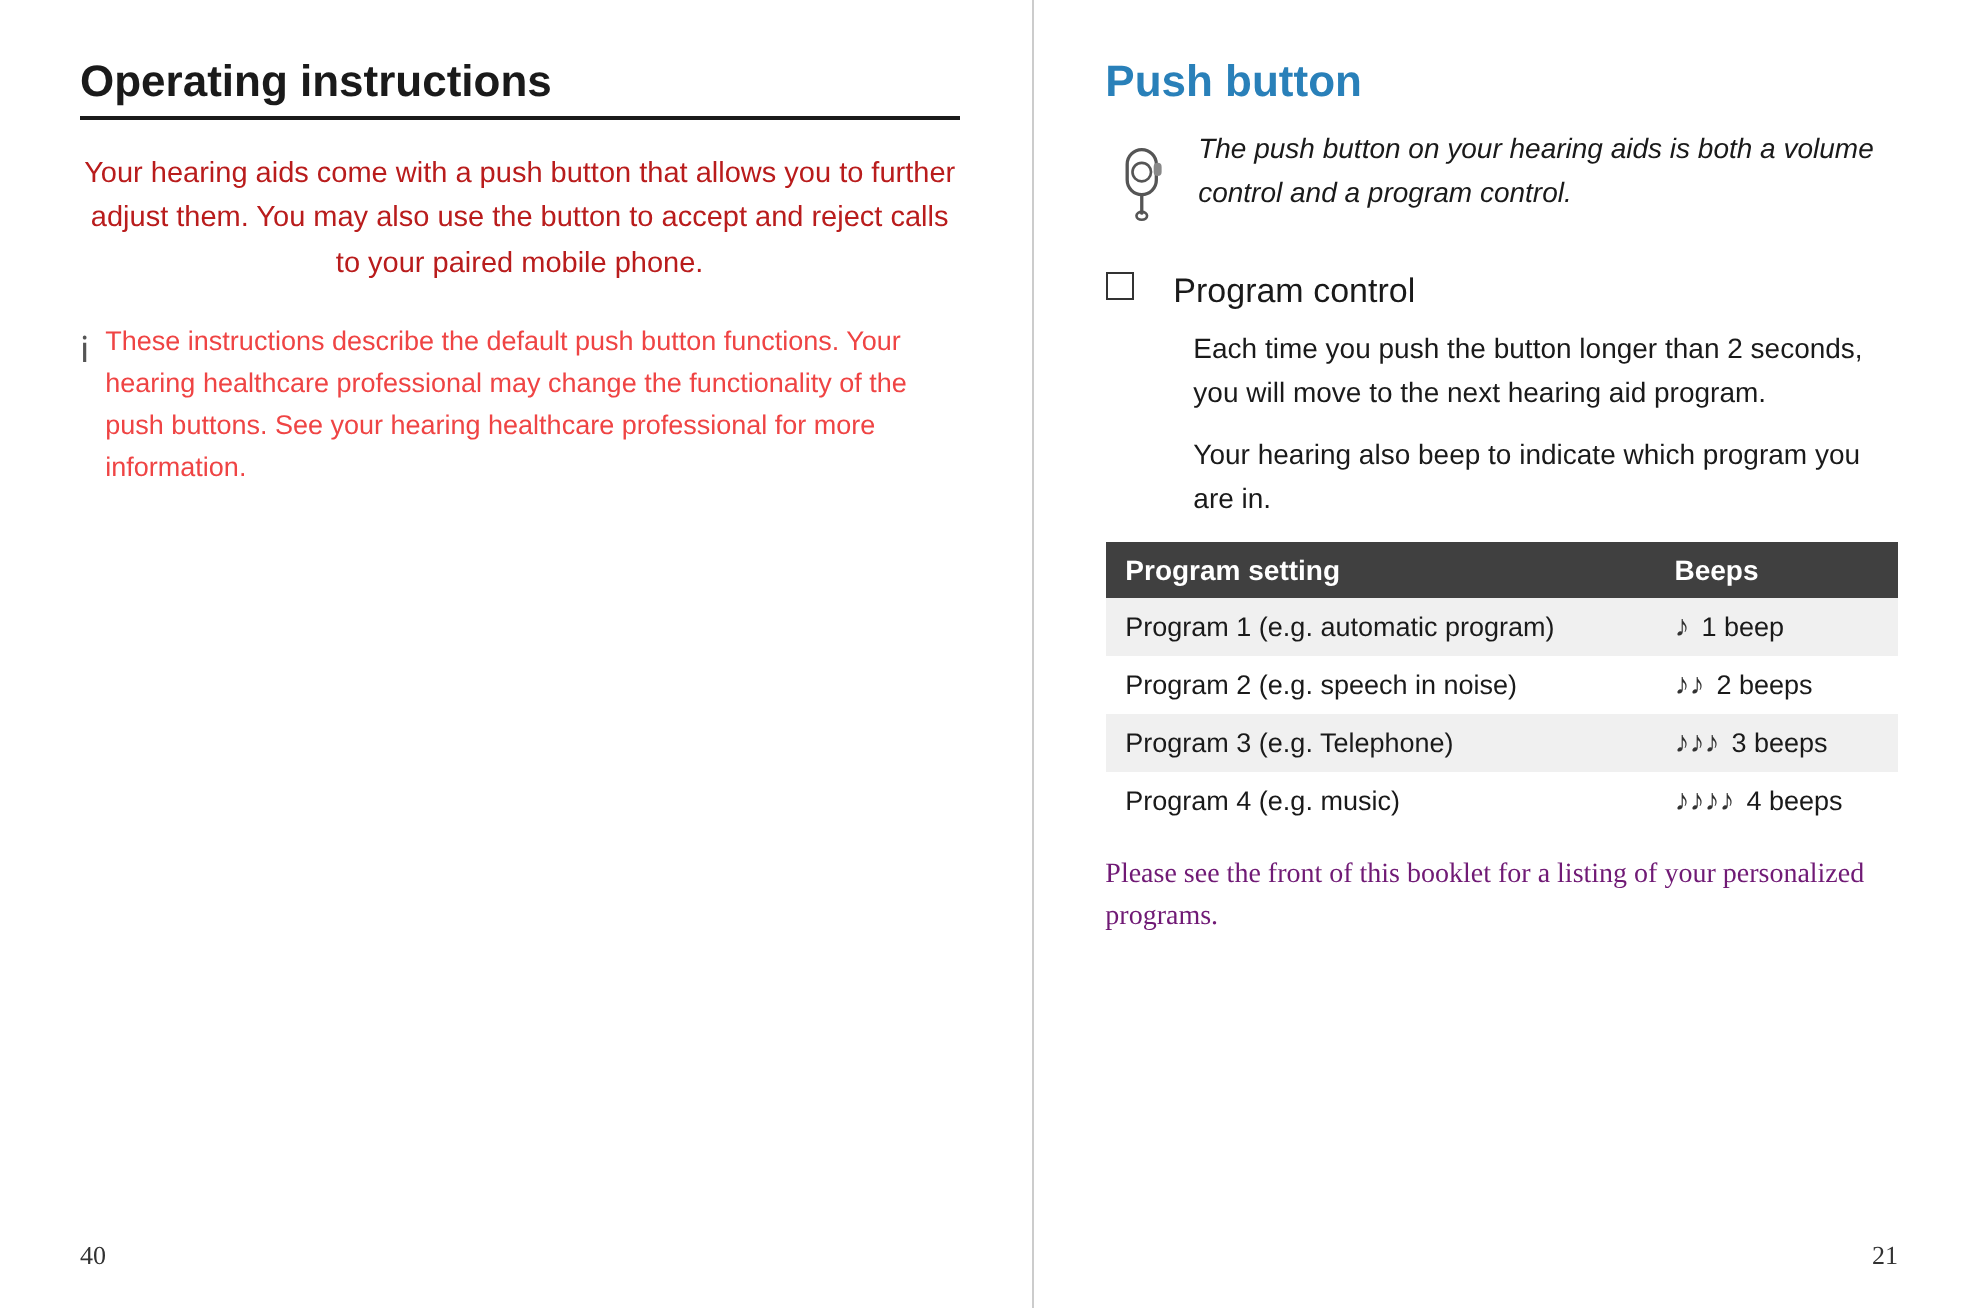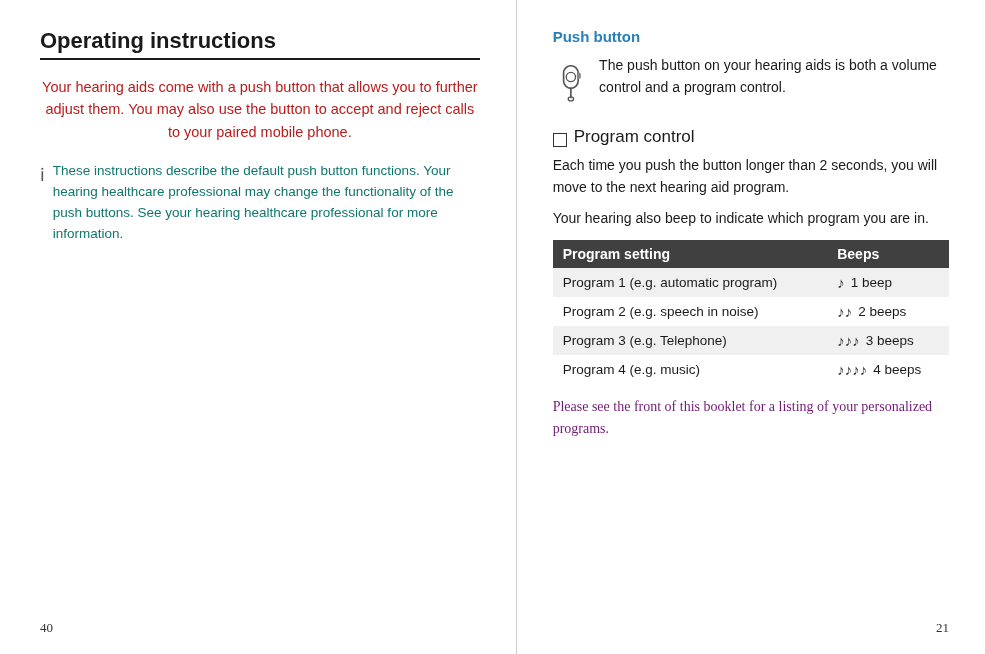--- a/index.html
+++ b/index.html
@@ -76,53 +76,54 @@
     .note-icon {
       font-size: 18px;
       color: #555;
       flex-shrink: 0;
       margin-top: 1px;
     }
 
     .note-text {
       font-size: 13.5px;
       line-height: 1.55;
-      color: #0f766e;
+      color: #ef4444;
       font-family: 'Arial', sans-serif;
     }
 
     
     .push-button-title {
-      font-size: 15px;
+      font-size: 22px;
       font-weight: bold;
       color: #2980b9;
       font-family: 'Arial', sans-serif;
       margin-bottom: 8px;
       text-decoration: none;
     }
 
     .push-button-row {
       display: flex;
       align-items: flex-start;
       gap: 12px;
       margin-bottom: 14px;
     }
 
     .push-button-desc {
       font-size: 14px;
       line-height: 1.55;
       color: #1a1a1a;
       font-family: 'Arial', sans-serif;
       padding-top: 2px;
+      font-style: italic;
     }
 
     .program-control-row {
       display: flex;
-      align-items: flex-end;
-      gap: 7px;
+      align-items: flex-start;
+      gap: 20px;
       margin-bottom: 8px;
     }
 
     .checkbox-icon {
       width: 14px;
       height: 14px;
       border: 1.5px solid #333;
       display: inline-block;
       flex-shrink: 0;
     }
@@ -133,20 +134,21 @@
       font-weight: normal;
       color: #1a1a1a;
     }
 
     .section-body {
       font-size: 14px;
       line-height: 1.55;
       color: #1a1a1a;
       font-family: 'Arial', sans-serif;
       margin-bottom: 10px;
+      margin-left: 44px;
     }
 
     table {
       width: 100%;
       border-collapse: collapse;
       margin-bottom: 12px;
       font-family: 'Arial', sans-serif;
       font-size: 13.5px;
     }
 

